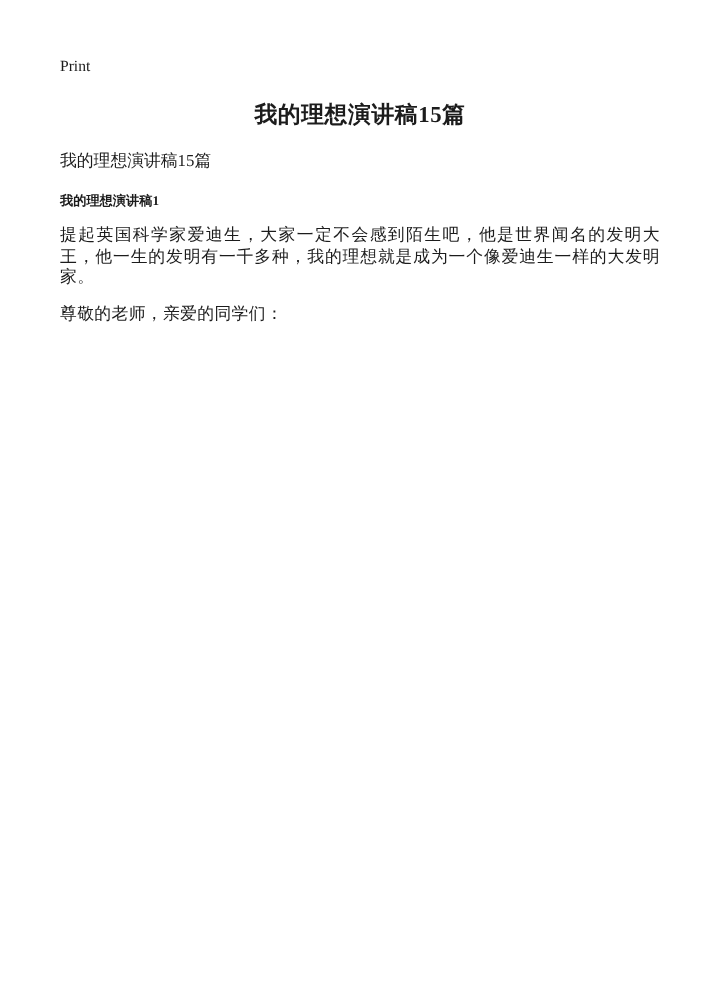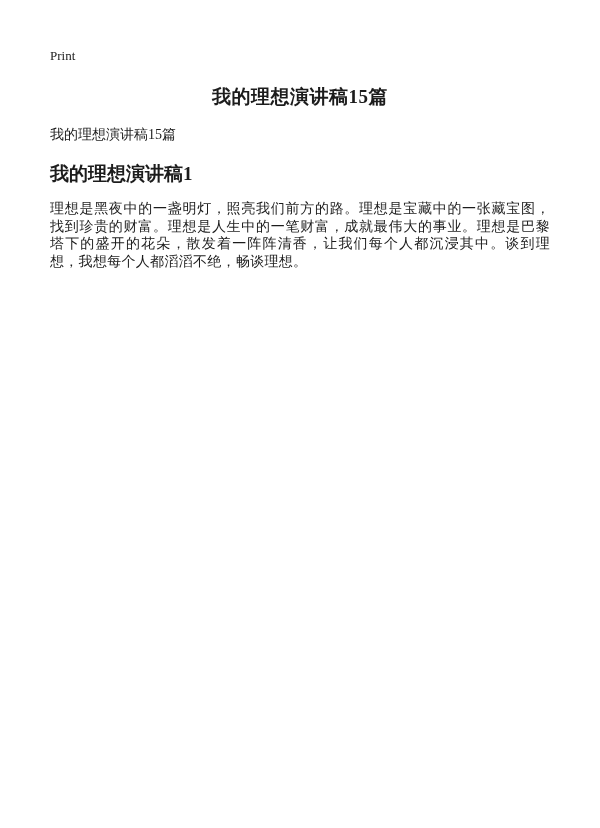--- a/index.html
+++ b/index.html
@@ -41,33 +41,34 @@
     margin: 0 0 4px 0;
   }
   .para {
     font-size: 14px;
     line-height: 17.5px;
     letter-spacing: 0.3px;
     text-align: justify;
     margin: 13px 0;
   }
   .sec-heading {
-    font-size: 19px;
+    font-size: 11px;
     font-weight: bold;
     margin: 17px 0 13px 0;
   }
 </style>
 </head>
 <body>
 
 <div class="page">
   <a class="print-link">Print</a>
 
   <h1 class="doc-title">我的理想演讲稿15篇</h1>
 
   <div class="doc-subtitle">我的理想演讲稿15篇</div>
 
 
   <div id="sections">
       <h2 class="sec-heading">我的理想演讲稿1</h2>
-      <p class="para">理想是黑夜中的一盏明灯，照亮我们前方的路。理想是宝藏中的一张藏宝图，找到珍贵的财富。理想是人生中的一笔财富，成就最伟大的事业。理想是巴黎塔下的盛开的花朵，散发着一阵阵清香，让我们每个人都沉浸其中。谈到理想，我想每个人都滔滔不绝，畅谈理想。</p>
+      <p class="para">提起英国科学家爱迪生，大家一定不会感到陌生吧，他是世界闻名的发明大王，他一生的发明有一千多种，我的理想就是成为一个像爱迪生一样的大发明家。</p>
+      <p class="para">尊敬的老师，亲爱的同学们：</p>
     </div>
 </div>
 
 </body></html>

